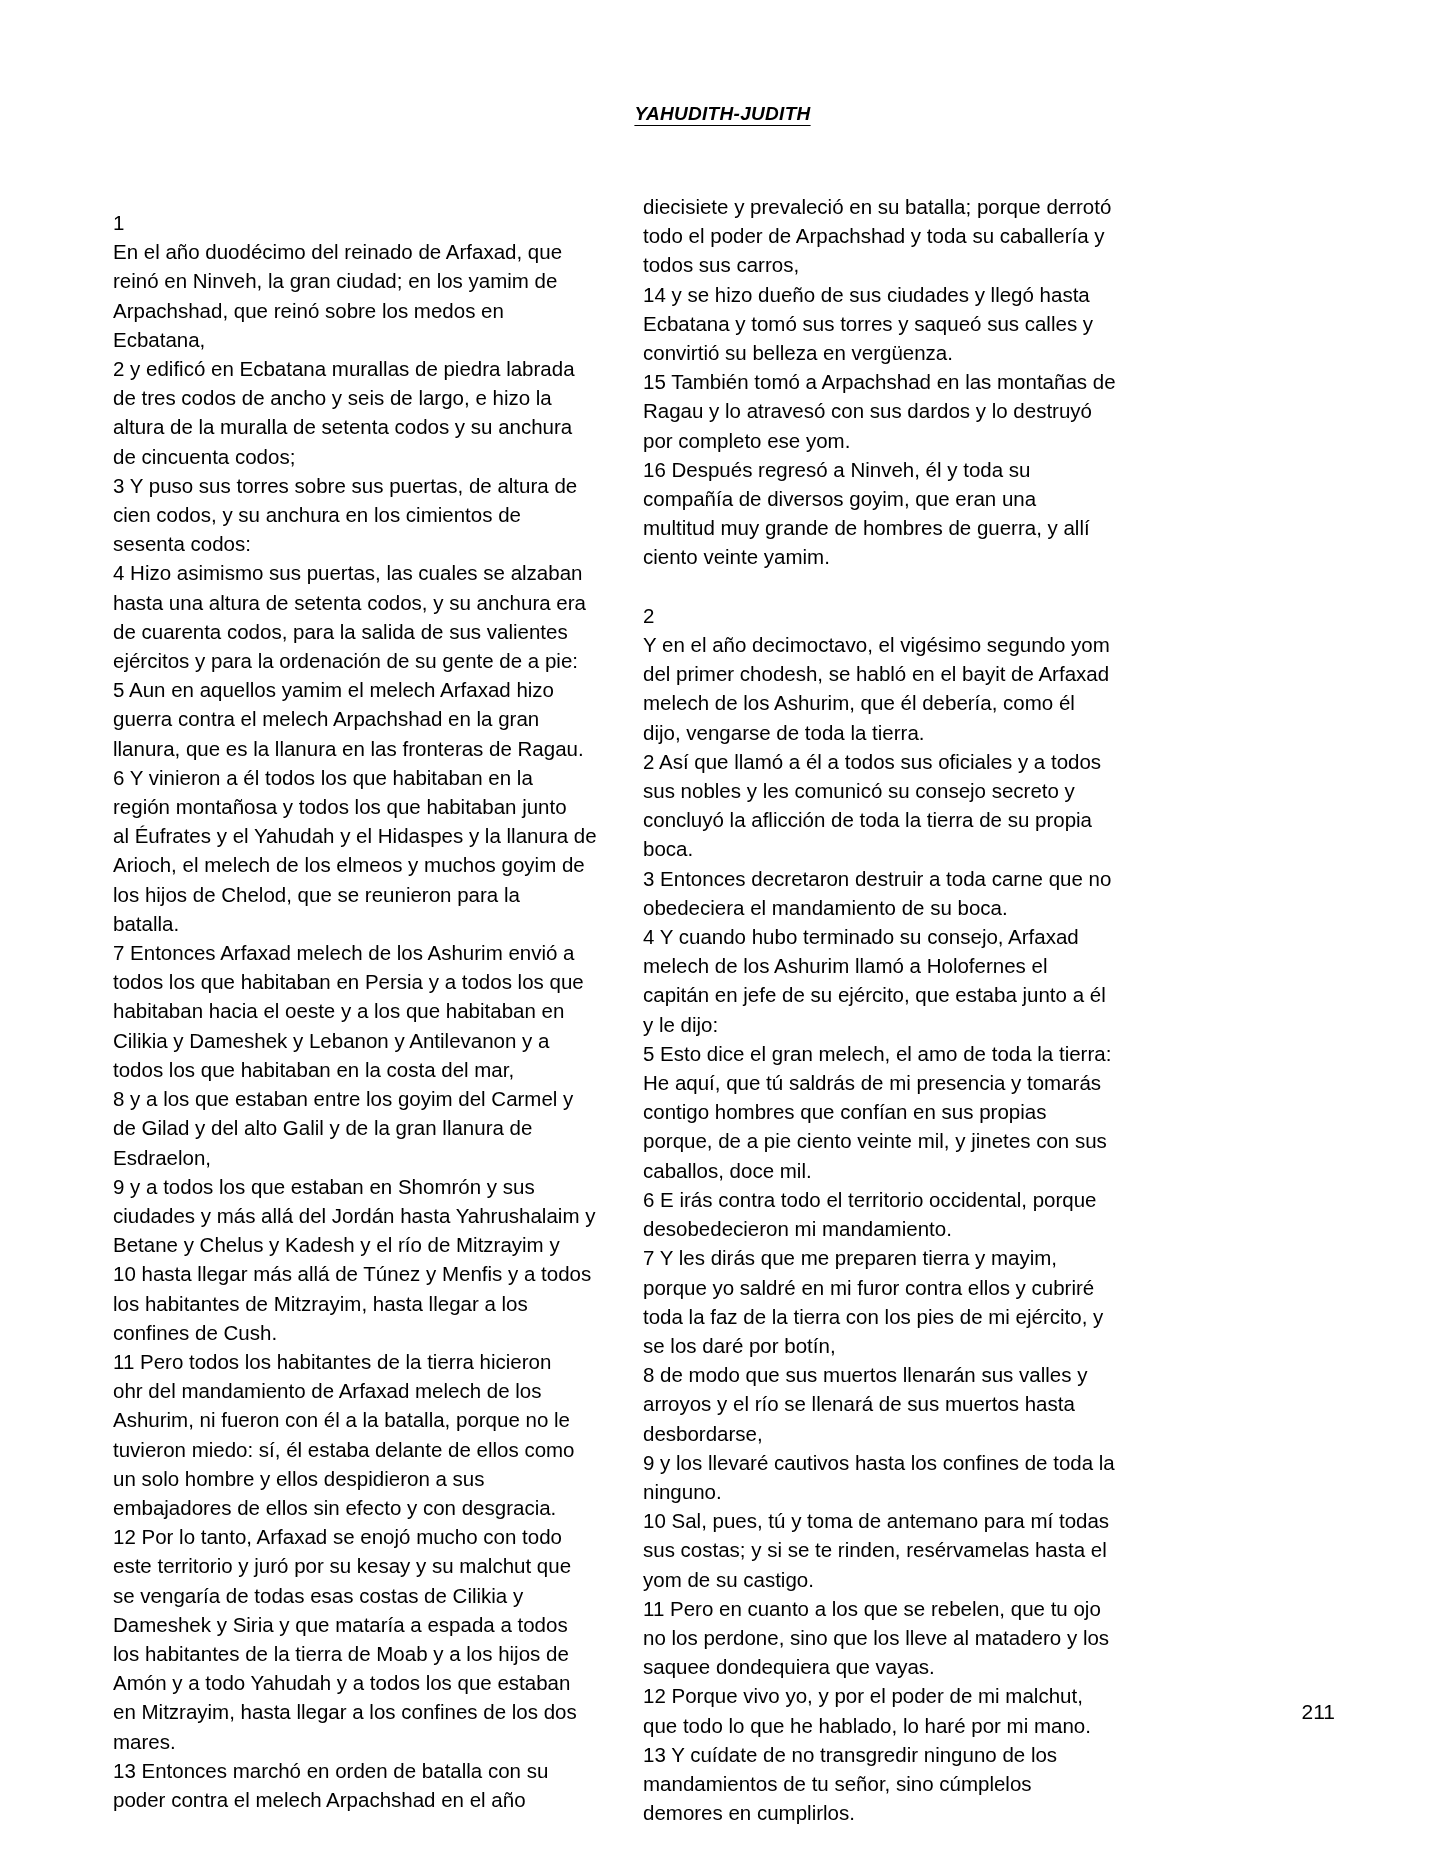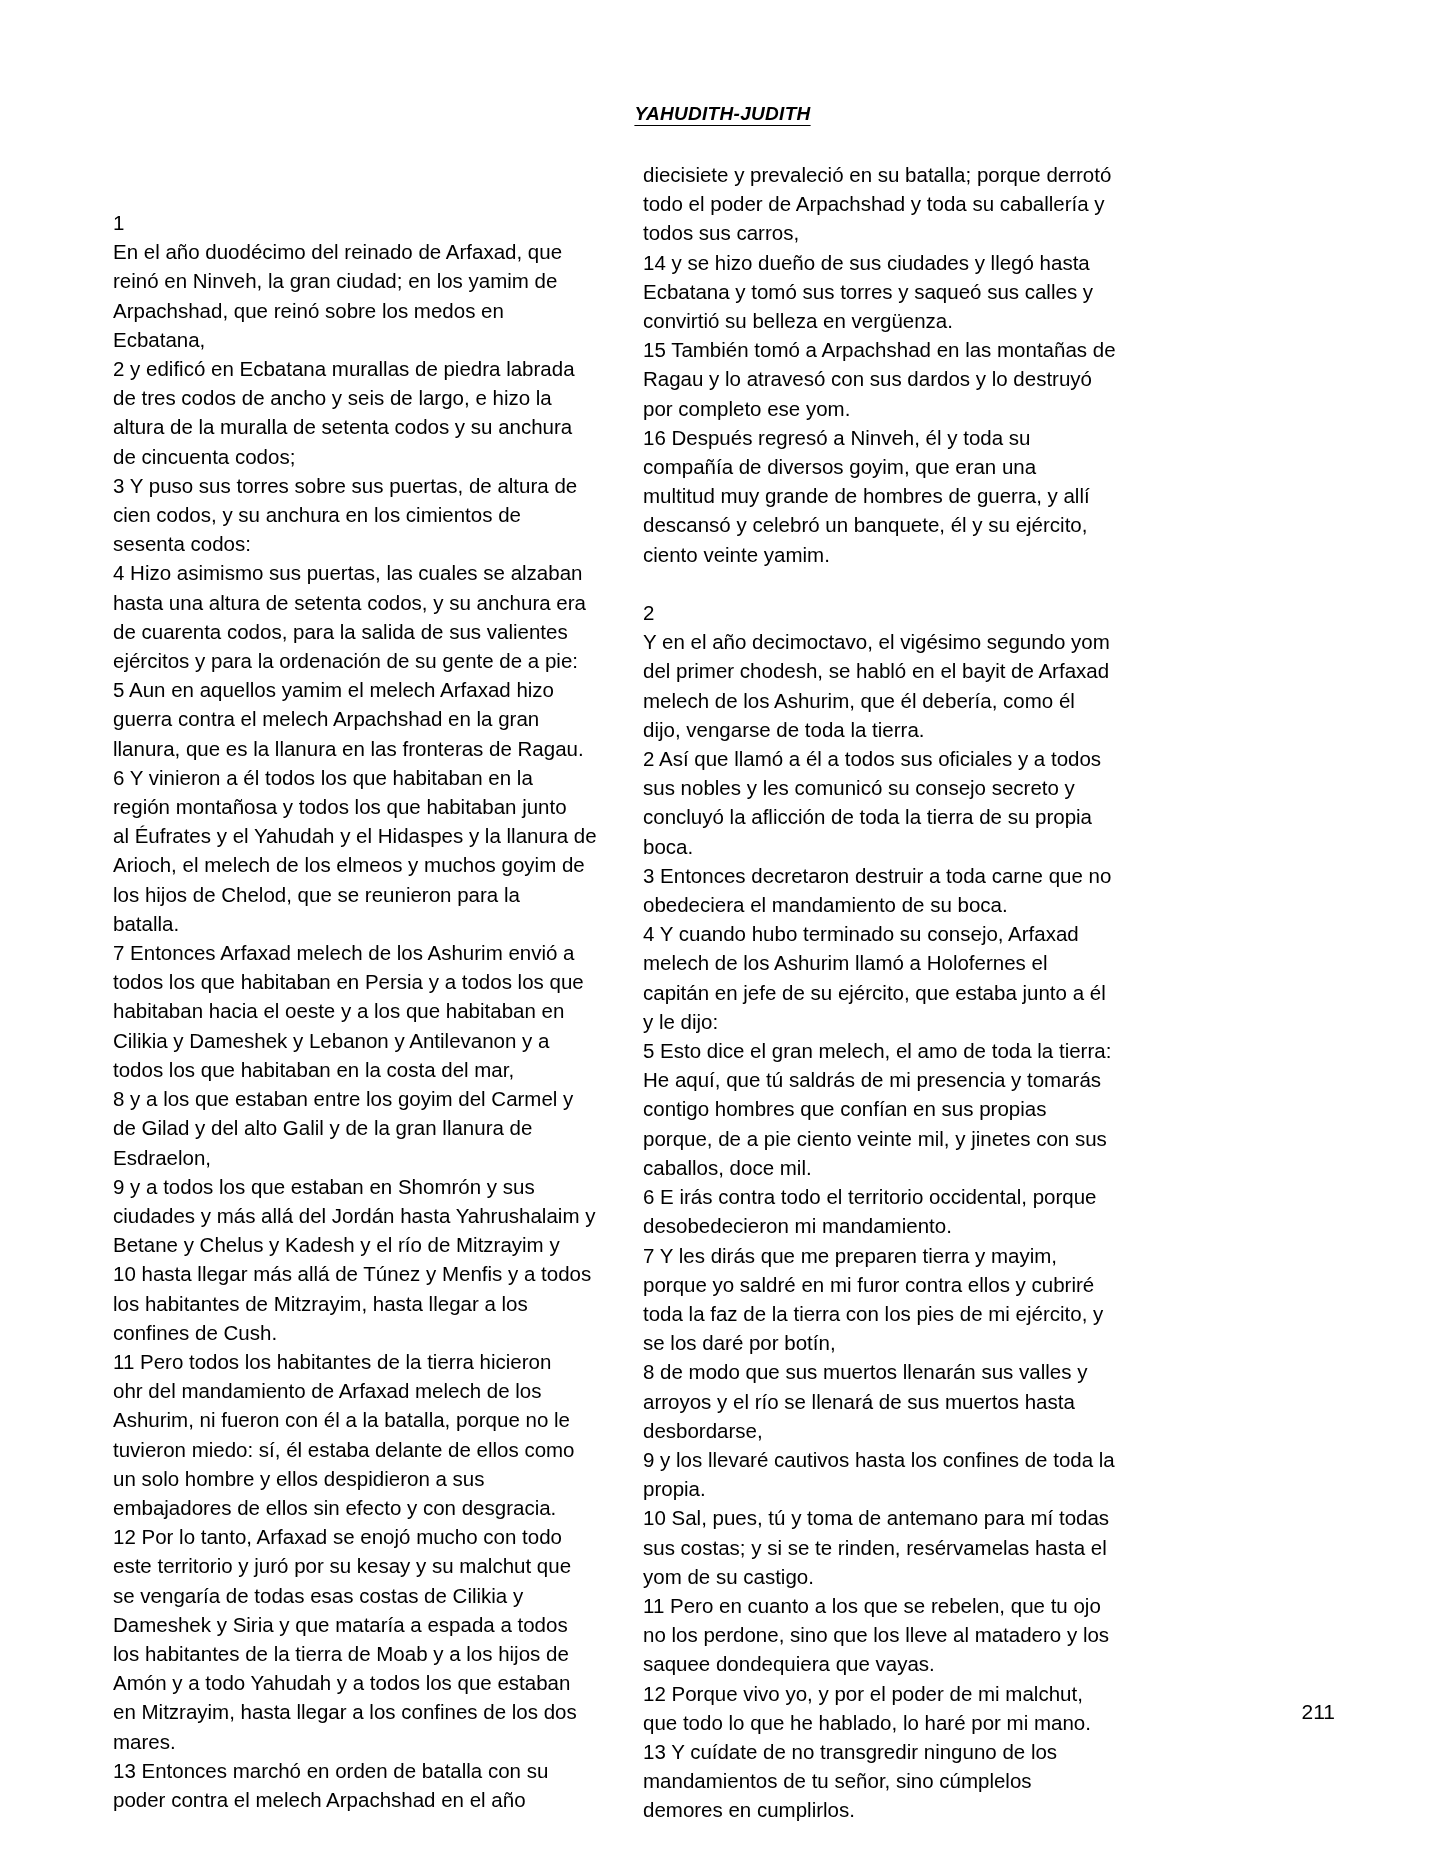--- a/index.html
+++ b/index.html
@@ -46,21 +46,21 @@
   }
   .col {
     width: 470px;
     font-size: 20.5px;
     line-height: 29.2px;
     text-align: left;
     word-spacing: 0px;
     hyphens: none;
   }
   .col-left { padding-top: 48px; }
-  .col-right { padding-top: 0px; }
+  .col-right { padding-top: 0px; margin-top: 32px; }
   .line {
     white-space: pre;
     display: block;
   }
   .blankline {
     display: block;
     height: 29.2px;
   }
   .page-number {
     position: absolute;
@@ -142,21 +142,20 @@
         <span class="line">todos sus carros,</span>
         <span class="line">14 y se hizo dueño de sus ciudades y llegó hasta</span>
         <span class="line">Ecbatana y tomó sus torres y saqueó sus calles y</span>
         <span class="line">convirtió su belleza en vergüenza.</span>
         <span class="line">15 También tomó a Arpachshad en las montañas de</span>
         <span class="line">Ragau y lo atravesó con sus dardos y lo destruyó</span>
         <span class="line">por completo ese yom.</span>
         <span class="line">16 Después regresó a Ninveh, él y toda su</span>
         <span class="line">compañía de diversos goyim, que eran una</span>
         <span class="line">multitud muy grande de hombres de guerra, y allí</span>
-        <span class="line">descansó y celebró un banquete, él y su ejército,</span>
         <span class="line">ciento veinte yamim.</span>
         <span class="blankline"></span>
         <span class="line">2</span>
         <span class="line">Y en el año decimoctavo, el vigésimo segundo yom</span>
         <span class="line">del primer chodesh, se habló en el bayit de Arfaxad</span>
         <span class="line">melech de los Ashurim, que él debería, como él</span>
         <span class="line">dijo, vengarse de toda la tierra.</span>
         <span class="line">2 Así que llamó a él a todos sus oficiales y a todos</span>
         <span class="line">sus nobles y les comunicó su consejo secreto y</span>
         <span class="line">concluyó la aflicción de toda la tierra de su propia</span>
@@ -175,21 +174,21 @@
         <span class="line">6 E irás contra todo el territorio occidental, porque</span>
         <span class="line">desobedecieron mi mandamiento.</span>
         <span class="line">7 Y les dirás que me preparen tierra y mayim,</span>
         <span class="line">porque yo saldré en mi furor contra ellos y cubriré</span>
         <span class="line">toda la faz de la tierra con los pies de mi ejército, y</span>
         <span class="line">se los daré por botín,</span>
         <span class="line">8 de modo que sus muertos llenarán sus valles y</span>
         <span class="line">arroyos y el río se llenará de sus muertos hasta</span>
         <span class="line">desbordarse,</span>
         <span class="line">9 y los llevaré cautivos hasta los confines de toda la</span>
-        <span class="line">propia.</span>
+        <span class="line">ninguno.</span>
         <span class="line">10 Sal, pues, tú y toma de antemano para mí todas</span>
         <span class="line">sus costas; y si se te rinden, resérvamelas hasta el</span>
         <span class="line">yom de su castigo.</span>
         <span class="line">11 Pero en cuanto a los que se rebelen, que tu ojo</span>
         <span class="line">no los perdone, sino que los lleve al matadero y los</span>
         <span class="line">saquee dondequiera que vayas.</span>
         <span class="line">12 Porque vivo yo, y por el poder de mi malchut,</span>
         <span class="line">que todo lo que he hablado, lo haré por mi mano.</span>
         <span class="line">13 Y cuídate de no transgredir ninguno de los</span>
         <span class="line">mandamientos de tu señor, sino cúmplelos</span>

